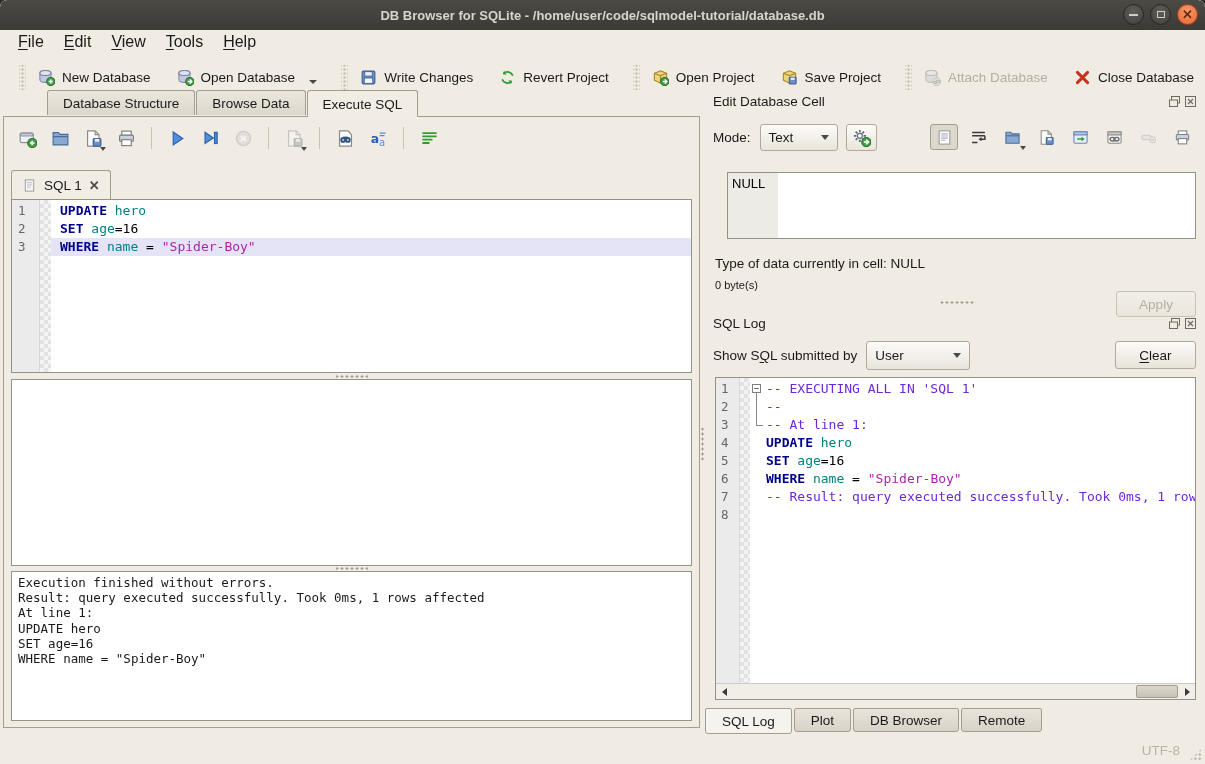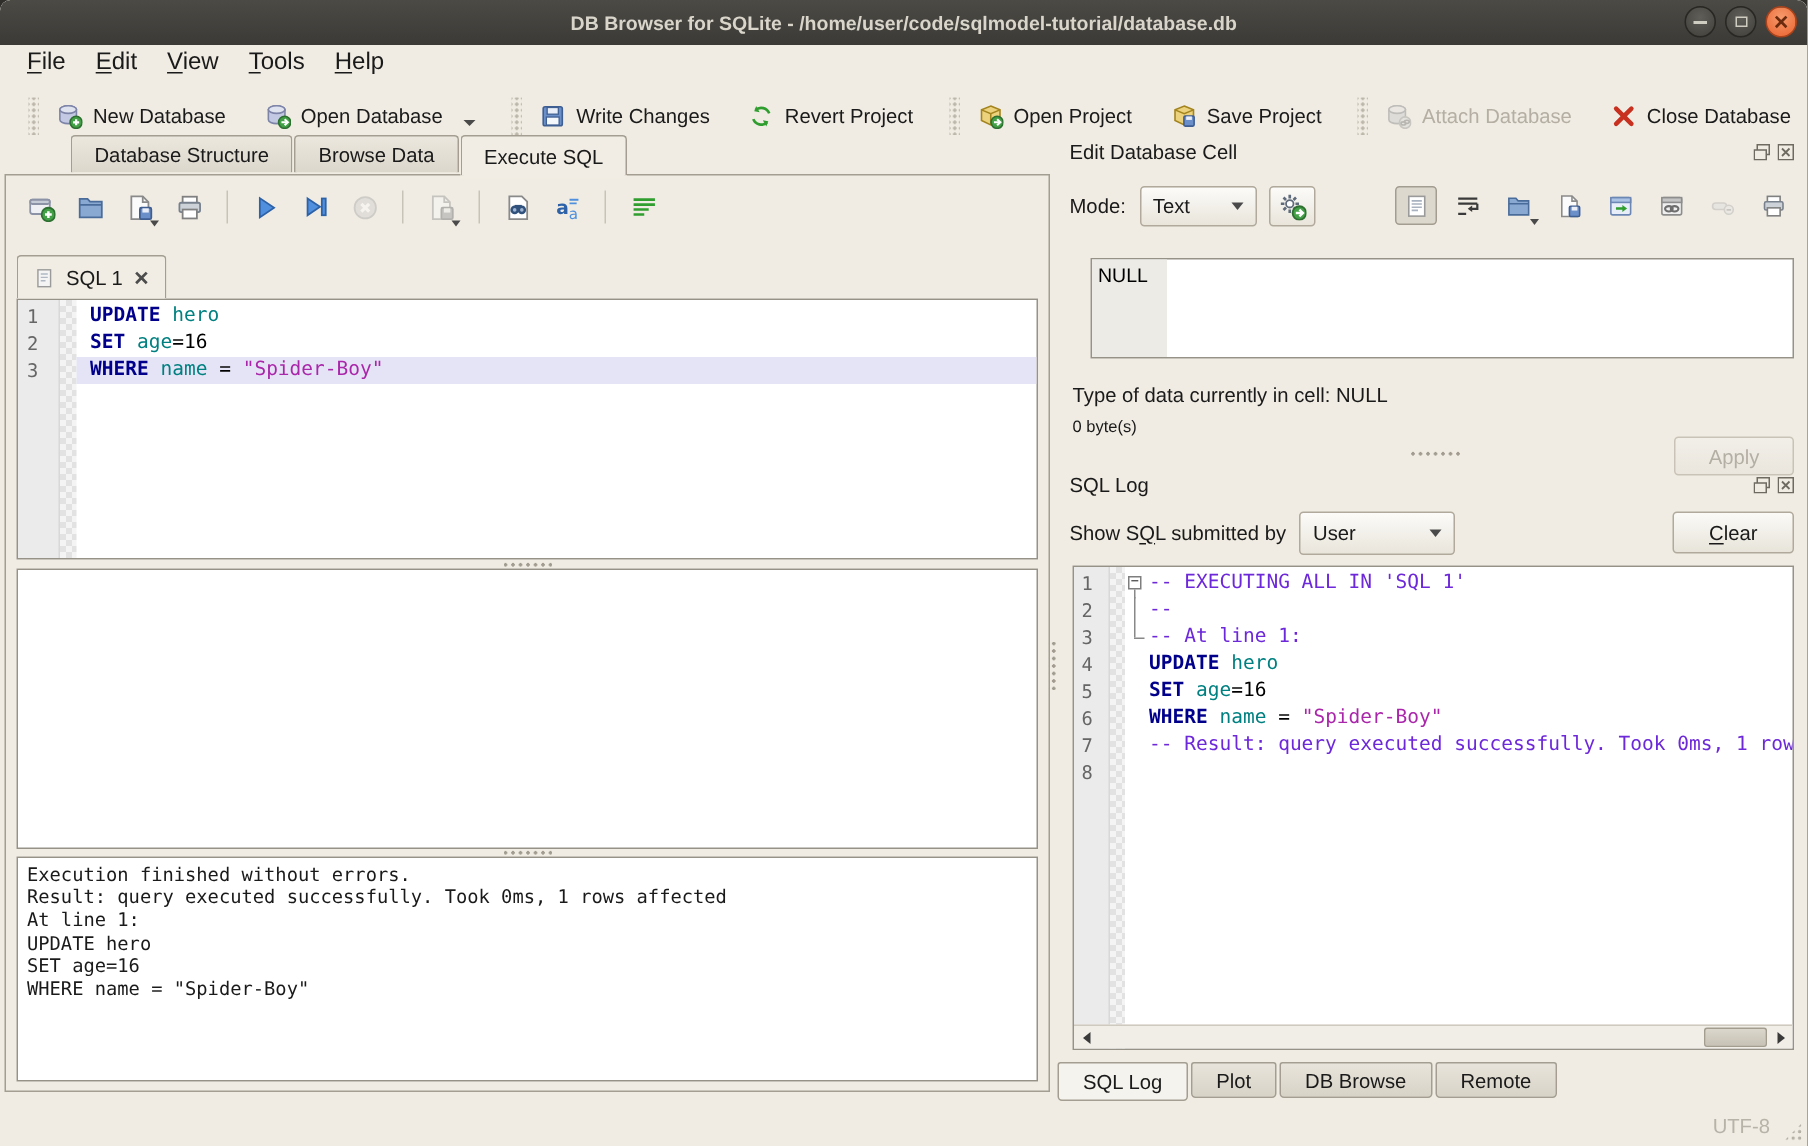--- a/index.html
+++ b/index.html
@@ -503,21 +503,21 @@
         <div class="sb-thumb"></div>
         <div class="sb-btn" style="right:0;">
             <span class="arr-r"></span>
           </div>
       </div>
     </div>
 
     <div class="bottom-tabs">
         <div class="btab active">SQL Log</div>
         <div class="btab">Plot</div>
-        <div class="btab">DB Browse</div>
+        <div class="btab">DB Browser</div>
         <div class="btab">Remote</div>
       </div>
   </div>
 
   <div class="rsplit"></div>
 
   <div class="statusbar">
     <span class="enc">UTF-8</span>
     <div class="grip"></div>
   </div>

